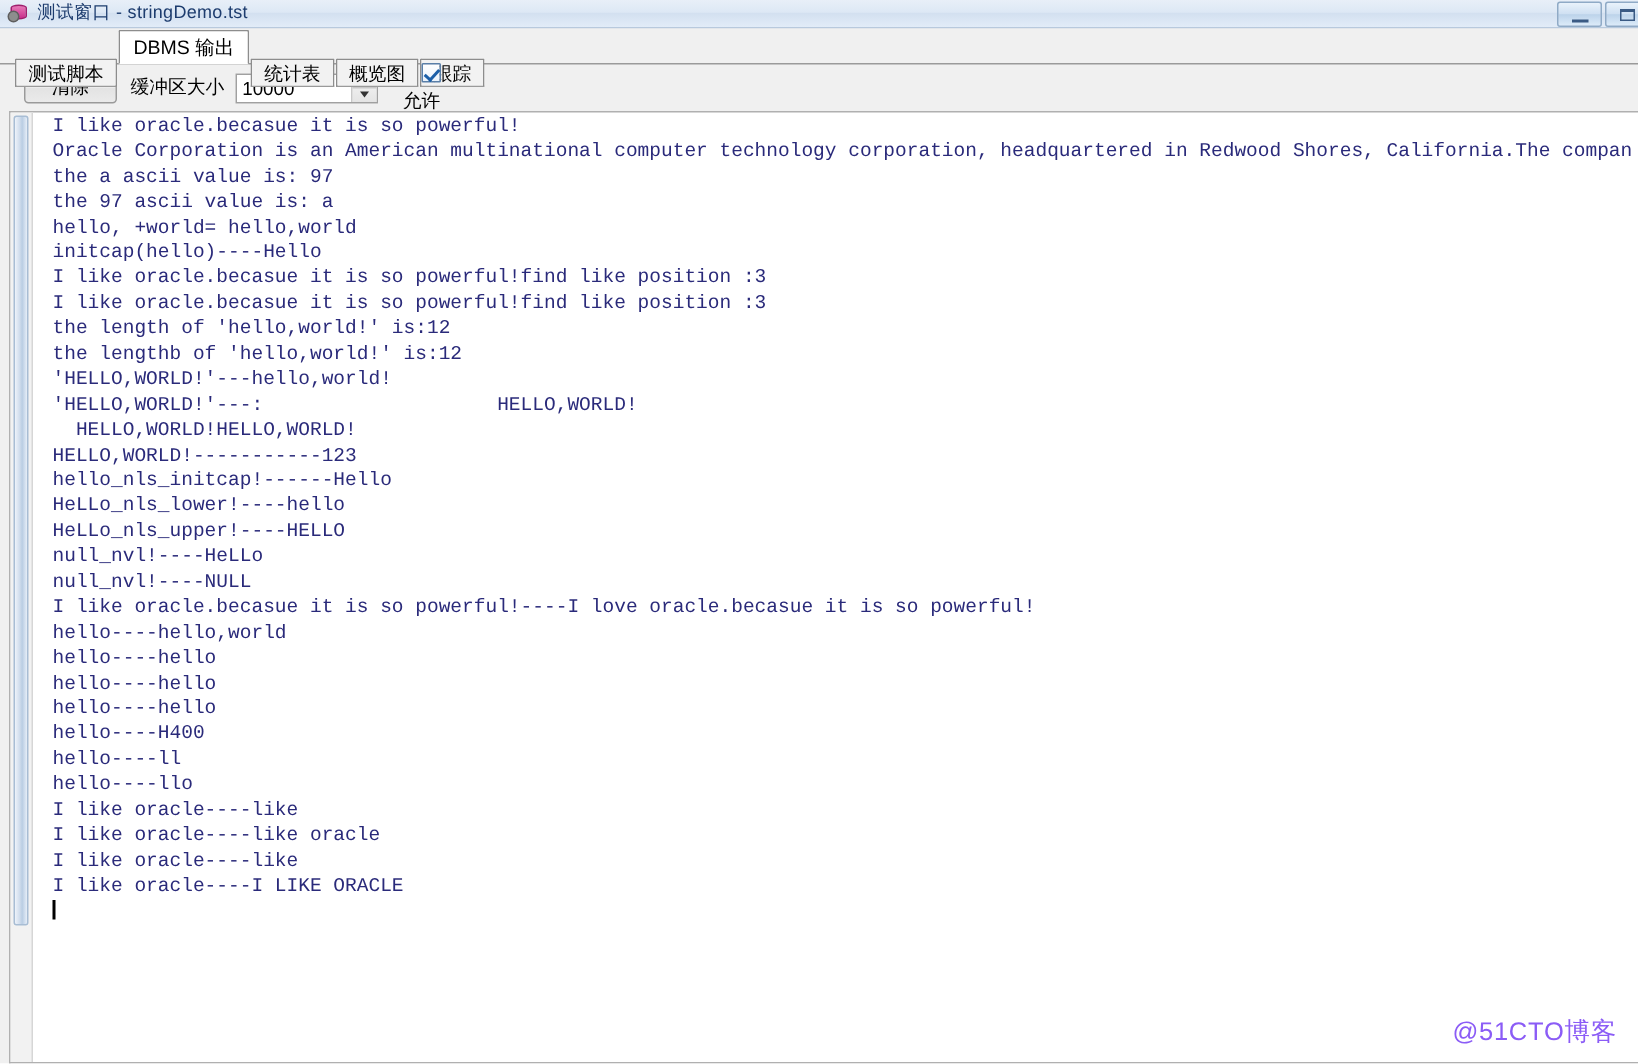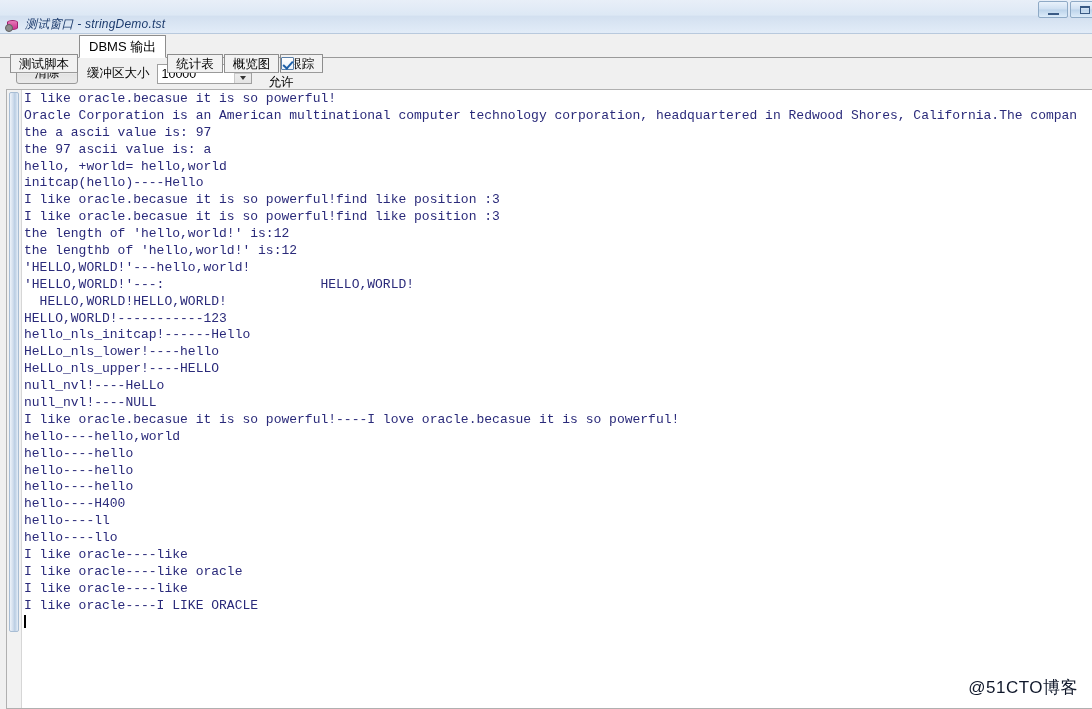--- a/index.html
+++ b/index.html
@@ -15,29 +15,28 @@
     width: 1092px;
     height: 709px;
     position: relative;
     background: #f0f0f0;
     display: flex;
     flex-direction: column;
   }
 
   
   .titlebar {
-    height: 34px;
+    height: 19px;
     background: linear-gradient(to bottom, #e8eff8 0%, #dde8f5 45%, #d3e0f0 50%, #e2ecf8 100%);
     border-bottom: 1px solid #b8c9dd;
     display: flex;
-    align-items: flex-end;
+    align-items: flex-start;
     padding: 0 0 0 5px;
     position: relative;
     flex: 0 0 auto;
-    font-style: italic;
   }
   .title-icon {
     width: 16px; height: 16px;
     margin-right: 4px;
     position: relative;
     flex: 0 0 auto;
   }
   .title-text {
     font-size: 12px;
     color: #1d3c6e;
@@ -204,20 +203,21 @@
   
   .output-area {
     flex: 1 1 auto;
     position: relative;
     background: #ffffff;
     border: 1px solid #b0b0b0;
     border-right: none;
     margin: 0 0 0 6px;
     display: flex;
     overflow: hidden;
+    gap: 11px;
   }
   .left-scroll {
     width: 15px;
     flex: 0 0 auto;
     background: #f2f2f2;
     border-right: 1px solid #d6d6d6;
     position: relative;
   }
   .left-scroll .thumb {
     position: absolute;
@@ -250,21 +250,21 @@
     background: #000;
     vertical-align: -2px;
   }
 
   
   .watermark {
     position: absolute;
     right: 14px;
     bottom: 10px;
     font-size: 17px;
-    color: #0f172a;
+    color: #8b5cf6;
     font-family: "Liberation Sans", sans-serif;
     letter-spacing: 0.5px;
     user-select: none;
     pointer-events: none;
   }
 
   
   .db-icon {
     position: absolute; left: 2px; top: 2px;
     width: 11px; height: 12px;

